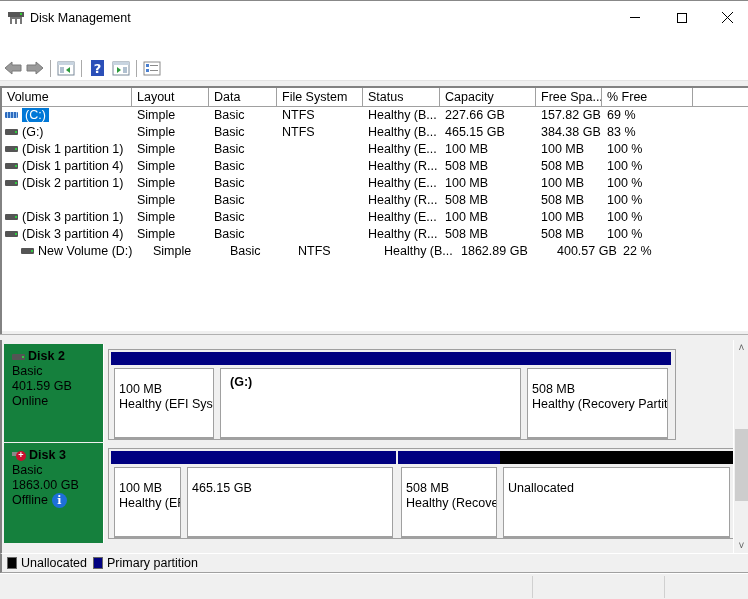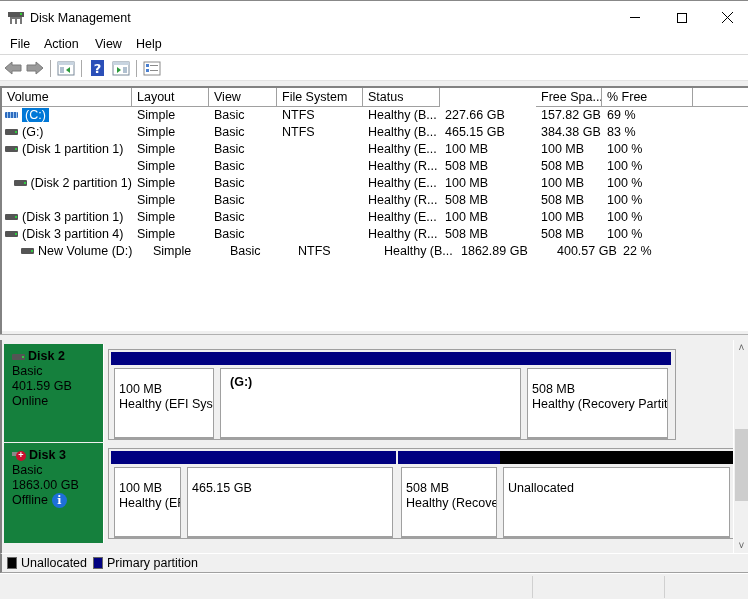--- a/index.html
+++ b/index.html
@@ -100,26 +100,20 @@
     <div class="win-btn max">
         <span class="max-glyph"></span>
       </div>
     <div class="win-btn close">
       <svg width="11" height="11" viewBox="0 0 11 11">
           <path d="M0 0 L11 11 M11 0 L0 11" stroke="#000" stroke-width="1"></path>
         </svg>
     </div>
   </div>
 
-  <div class="menubar">
-    <span class="menu-item" style="left:10px">File</span>
-    <span class="menu-item" style="left:44px">Action</span>
-    <span class="menu-item" style="left:95px">View</span>
-    <span class="menu-item" style="left:136px">Help</span>
-  </div>
 
   <div class="toolbar">
     <svg class="tb-btn" style="left:4px" viewBox="0 0 18 16">
       <path d="M1 8 L8 2 L8 5 L17 5 L17 11 L8 11 L8 14 Z" fill="#9a9a9a" stroke="#7a7a7a"></path>
     </svg>
     <svg class="tb-btn" style="left:26px" viewBox="0 0 18 16">
       <path d="M17 8 L10 2 L10 5 L1 5 L1 11 L10 11 L10 14 Z" fill="#9a9a9a" stroke="#7a7a7a"></path>
     </svg>
     <span class="tb-sep" style="left:50px"></span>
     <svg class="tb-btn" style="left:57px" viewBox="0 0 18 16">
@@ -148,23 +142,24 @@
       <rect x="7" y="10" width="8" height="1" fill="#8a8a8a"></rect>
     </svg>
   </div>
 
   <div class="gap-strip"></div>
 
   <div class="list-pane">
     <div class="list-header">
       <div class="col-head" style="left:0;width:130px">Volume</div>
       <div class="col-head" style="left:130px;width:77px">Layout</div>
-      <div class="col-head" style="left:207px;width:68px">View</div>
+      <div class="col-head" style="left:207px;width:68px">Data</div>
       <div class="col-head" style="left:275px;width:86px">File System</div>
       <div class="col-head" style="left:361px;width:77px">Status</div>
+      <div class="col-head" style="left:438px;width:96px">Capacity</div>
       <div class="col-head" style="left:534px;width:66px">Free Spa...</div>
       <div class="col-head" style="left:600px;width:91px">% Free</div>
       <div class="col-head" style="left:691px;width:55px;border-right:none"></div>
     </div>
     <div class="list-rows" id="list-rows">
         <div class="row" style="top: 0px;">
           <div class="cell vol" style="left: 0px; width: 130px;"><span class="vol-icon sys"></span><span class="sel-text">(C:)</span></div>
           <div class="cell" style="left: 130px; width: 77px;">Simple</div>
           <div class="cell" style="left: 207px; width: 68px;">Basic</div>
           <div class="cell" style="left: 275px; width: 86px;">NTFS</div>
@@ -187,30 +182,31 @@
           <div class="cell vol" style="left: 0px; width: 130px;"><span class="vol-icon"></span><span>(Disk 1 partition 1)</span></div>
           <div class="cell" style="left: 130px; width: 77px;">Simple</div>
           <div class="cell" style="left: 207px; width: 68px;">Basic</div>
           <div class="cell" style="left: 275px; width: 86px;"></div>
           <div class="cell" style="left: 361px; width: 77px;">Healthy (E...</div>
           <div class="cell" style="left: 438px; width: 96px;">100 MB</div>
           <div class="cell" style="left: 534px; width: 66px;">100 MB</div>
           <div class="cell" style="left: 600px; width: 91px;">100 %</div>
         </div>
         <div class="row" style="top: 51px;">
+          <div class="cell vol" style="left: 0px; width: 130px;"><span class="vol-icon"></span><span>(Disk 1 partition 4)</span></div>
           <div class="cell" style="left: 130px; width: 77px;">Simple</div>
           <div class="cell" style="left: 207px; width: 68px;">Basic</div>
           <div class="cell" style="left: 275px; width: 86px;"></div>
           <div class="cell" style="left: 361px; width: 77px;">Healthy (R...</div>
           <div class="cell" style="left: 438px; width: 96px;">508 MB</div>
           <div class="cell" style="left: 534px; width: 66px;">508 MB</div>
           <div class="cell" style="left: 600px; width: 91px;">100 %</div>
         </div>
         <div class="row" style="top: 68px;">
-          <div class="cell vol" style="left: 0px; width: 130px; text-align: right;"><span class="vol-icon"></span><span>(Disk 2 partition 1)</span></div>
+          <div class="cell vol" style="left: 0px; width: 130px;"><span class="vol-icon"></span><span>(Disk 2 partition 1)</span></div>
           <div class="cell" style="left: 130px; width: 77px;">Simple</div>
           <div class="cell" style="left: 207px; width: 68px;">Basic</div>
           <div class="cell" style="left: 275px; width: 86px;"></div>
           <div class="cell" style="left: 361px; width: 77px;">Healthy (E...</div>
           <div class="cell" style="left: 438px; width: 96px;">100 MB</div>
           <div class="cell" style="left: 534px; width: 66px;">100 MB</div>
           <div class="cell" style="left: 600px; width: 91px;">100 %</div>
         </div>
         <div class="row" style="top: 85px;">
           <div class="cell" style="left: 130px; width: 77px;">Simple</div>

